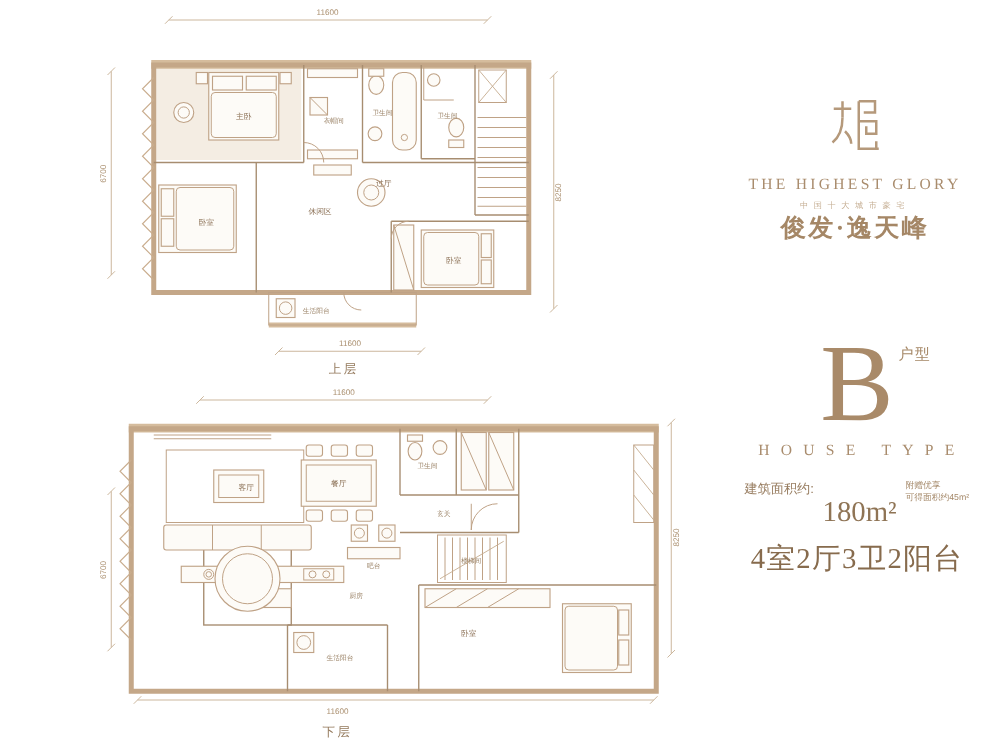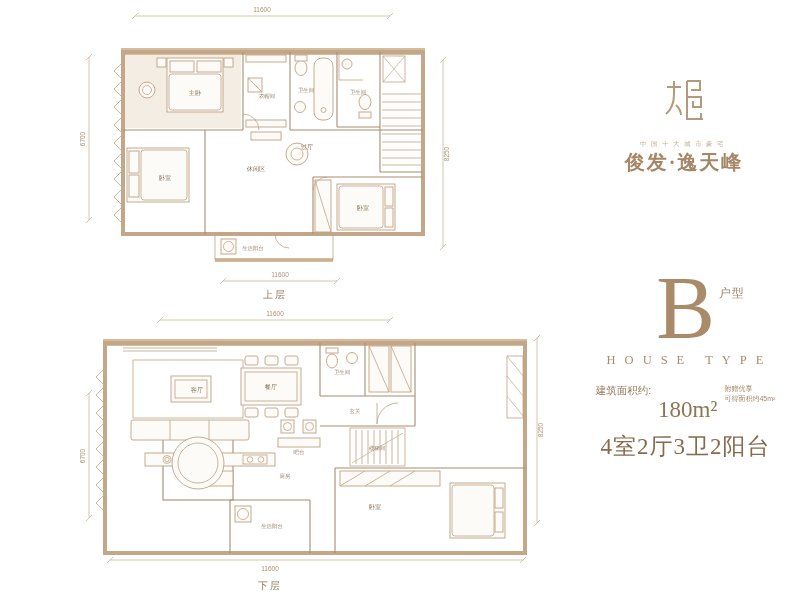--- a/index.html
+++ b/index.html
@@ -29,21 +29,21 @@
   .seal{display:block;margin:0 auto 14px auto;}
   .b-en{font-family:"Liberation Serif",serif;font-size:12.5px;letter-spacing:2.6px;color:#a98c6d;white-space:nowrap;}
   .b-tag{font-size:6.5px;letter-spacing:4.5px;color:#c6af94;margin-top:5px;white-space:nowrap;}
   .b-cn{font-family:"Liberation Serif",serif;font-size:20px;letter-spacing:2px;color:#a5876;color:#a58766;white-space:nowrap;font-weight:bold;}
 
   .type{
     position:absolute;left:578px;top:268px;width:215px;text-align:center;color:#a98a69;
   }
   .b-row{position:relative;display:inline-block;line-height:.92;}
   .b-letter{font-family:"Liberation Serif",serif;font-size:88px;color:#a98a69;}
-  .b-sup{position:absolute;right:-30px;top:20px;font-size:12px;color:#a58766;letter-spacing:1px;white-space:nowrap;}
+  .b-sup{position:absolute;right:-30px;top:10px;font-size:12px;color:#a58766;letter-spacing:1px;white-space:nowrap;}
   .ht-words{font-family:"Liberation Serif",serif;font-size:12.5px;letter-spacing:9px;color:#a98c6d;margin-top:4px;padding-left:8px;white-space:nowrap;}
   .area-row{display:flex;justify-content:center;align-items:flex-start;gap:7px;margin-top:16px;white-space:nowrap;}
   .area-prefix{font-size:10.5px;color:#977c5f;}
   .area-value{font-family:"Liberation Serif",serif;font-size:23px;color:#8f7455;margin-top:13px;}
   .bonus{font-size:7px;color:#a5896a;text-align:left;line-height:1.5;}
   .summary{font-family:"Liberation Serif",serif;font-size:23px;color:#876b4d;letter-spacing:1px;margin-top:8px;white-space:nowrap;}
 </style>
 </head>
 <body>
 
@@ -331,20 +331,21 @@
         <path d="M13,5 v13"></path>
         <path d="M6,11 h14"></path>
         <path d="M13,18 c0,9 -3,16 -8,20"></path>
         <path d="M15,29 c3,3 5,6 5,10"></path>
         <path d="M26,5 h13 v9 h-9"></path>
         <path d="M26,5 v38 h16"></path>
         <path d="M26,21 h14 v10 h-8 v-6"></path>
         <path d="M40,37 v6"></path>
       </g>
     </svg>
+    <div class="b-en">THE HIGHEST GLORY</div>
     <div class="b-tag">中国十大城市豪宅</div>
     <div class="b-cn">俊发·逸天峰</div>
   </div>
 
   <div class="type">
     <div class="b-row">
       <span class="b-letter">B</span>
       <span class="b-sup">户型</span>
     </div>
     <div class="ht-words">HOUSE TYPE</div>

